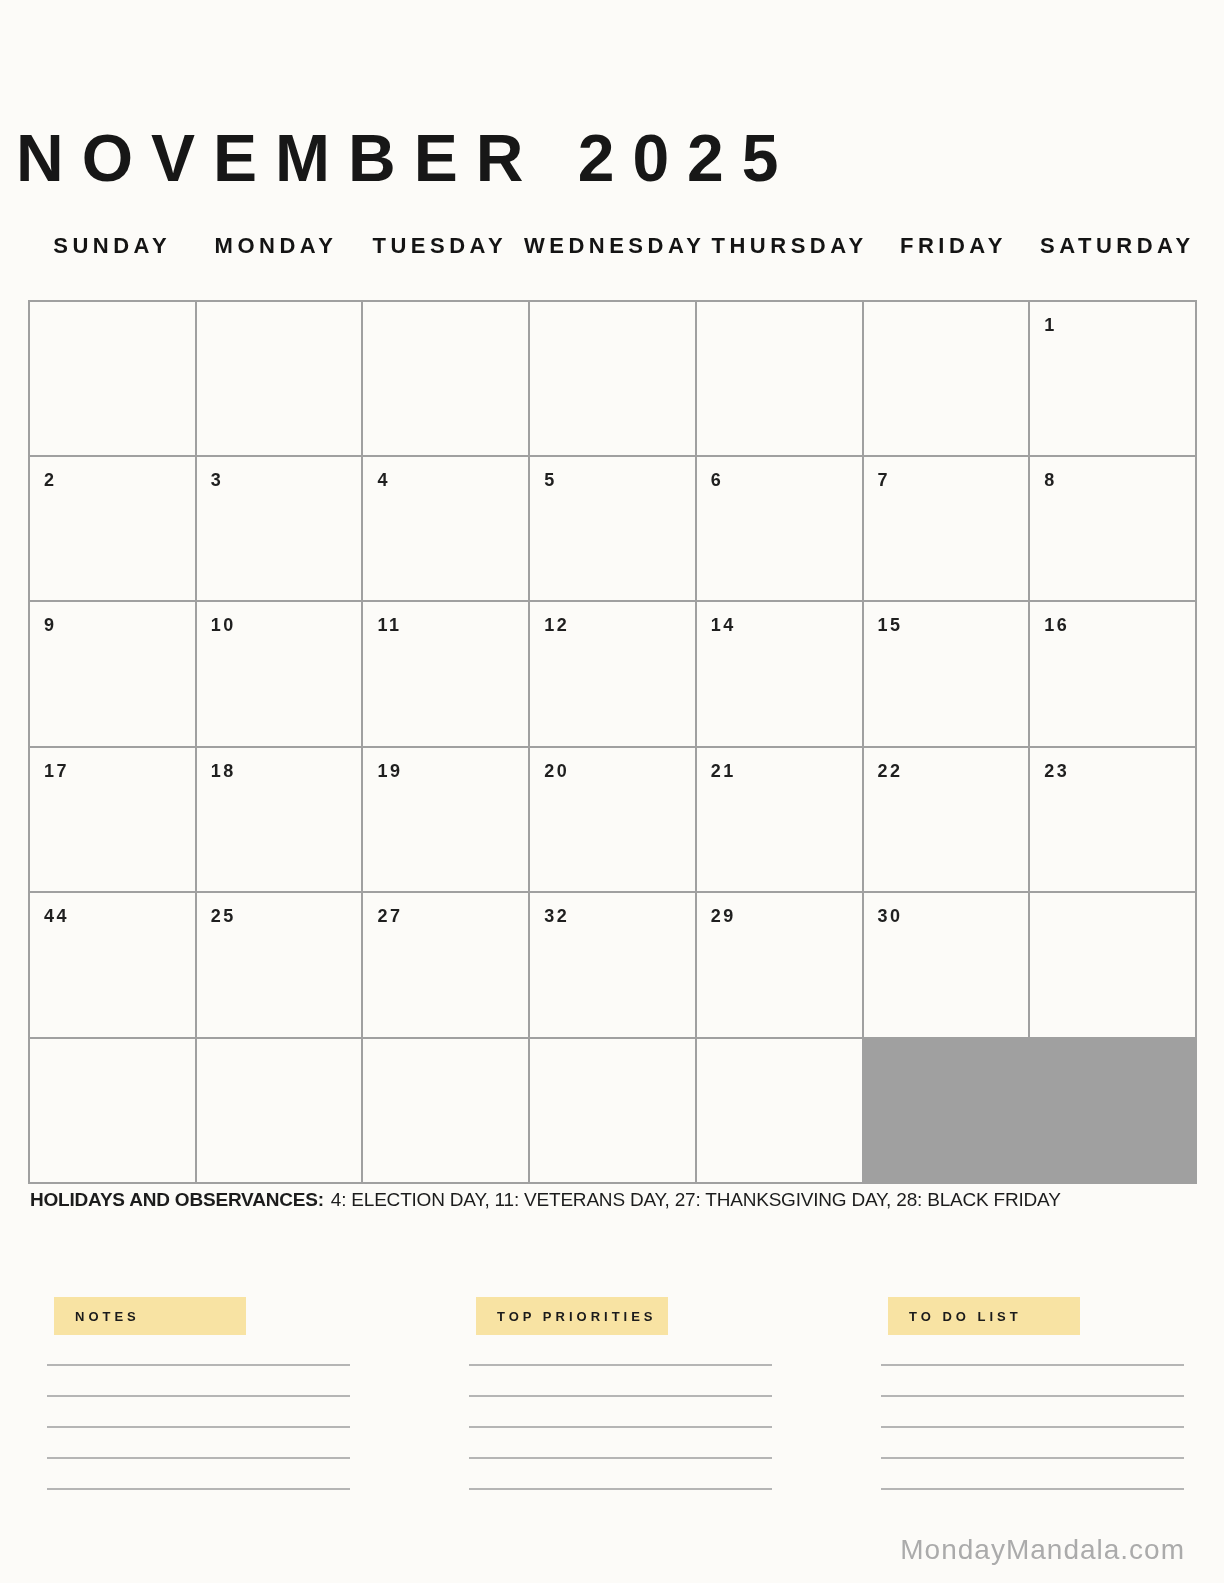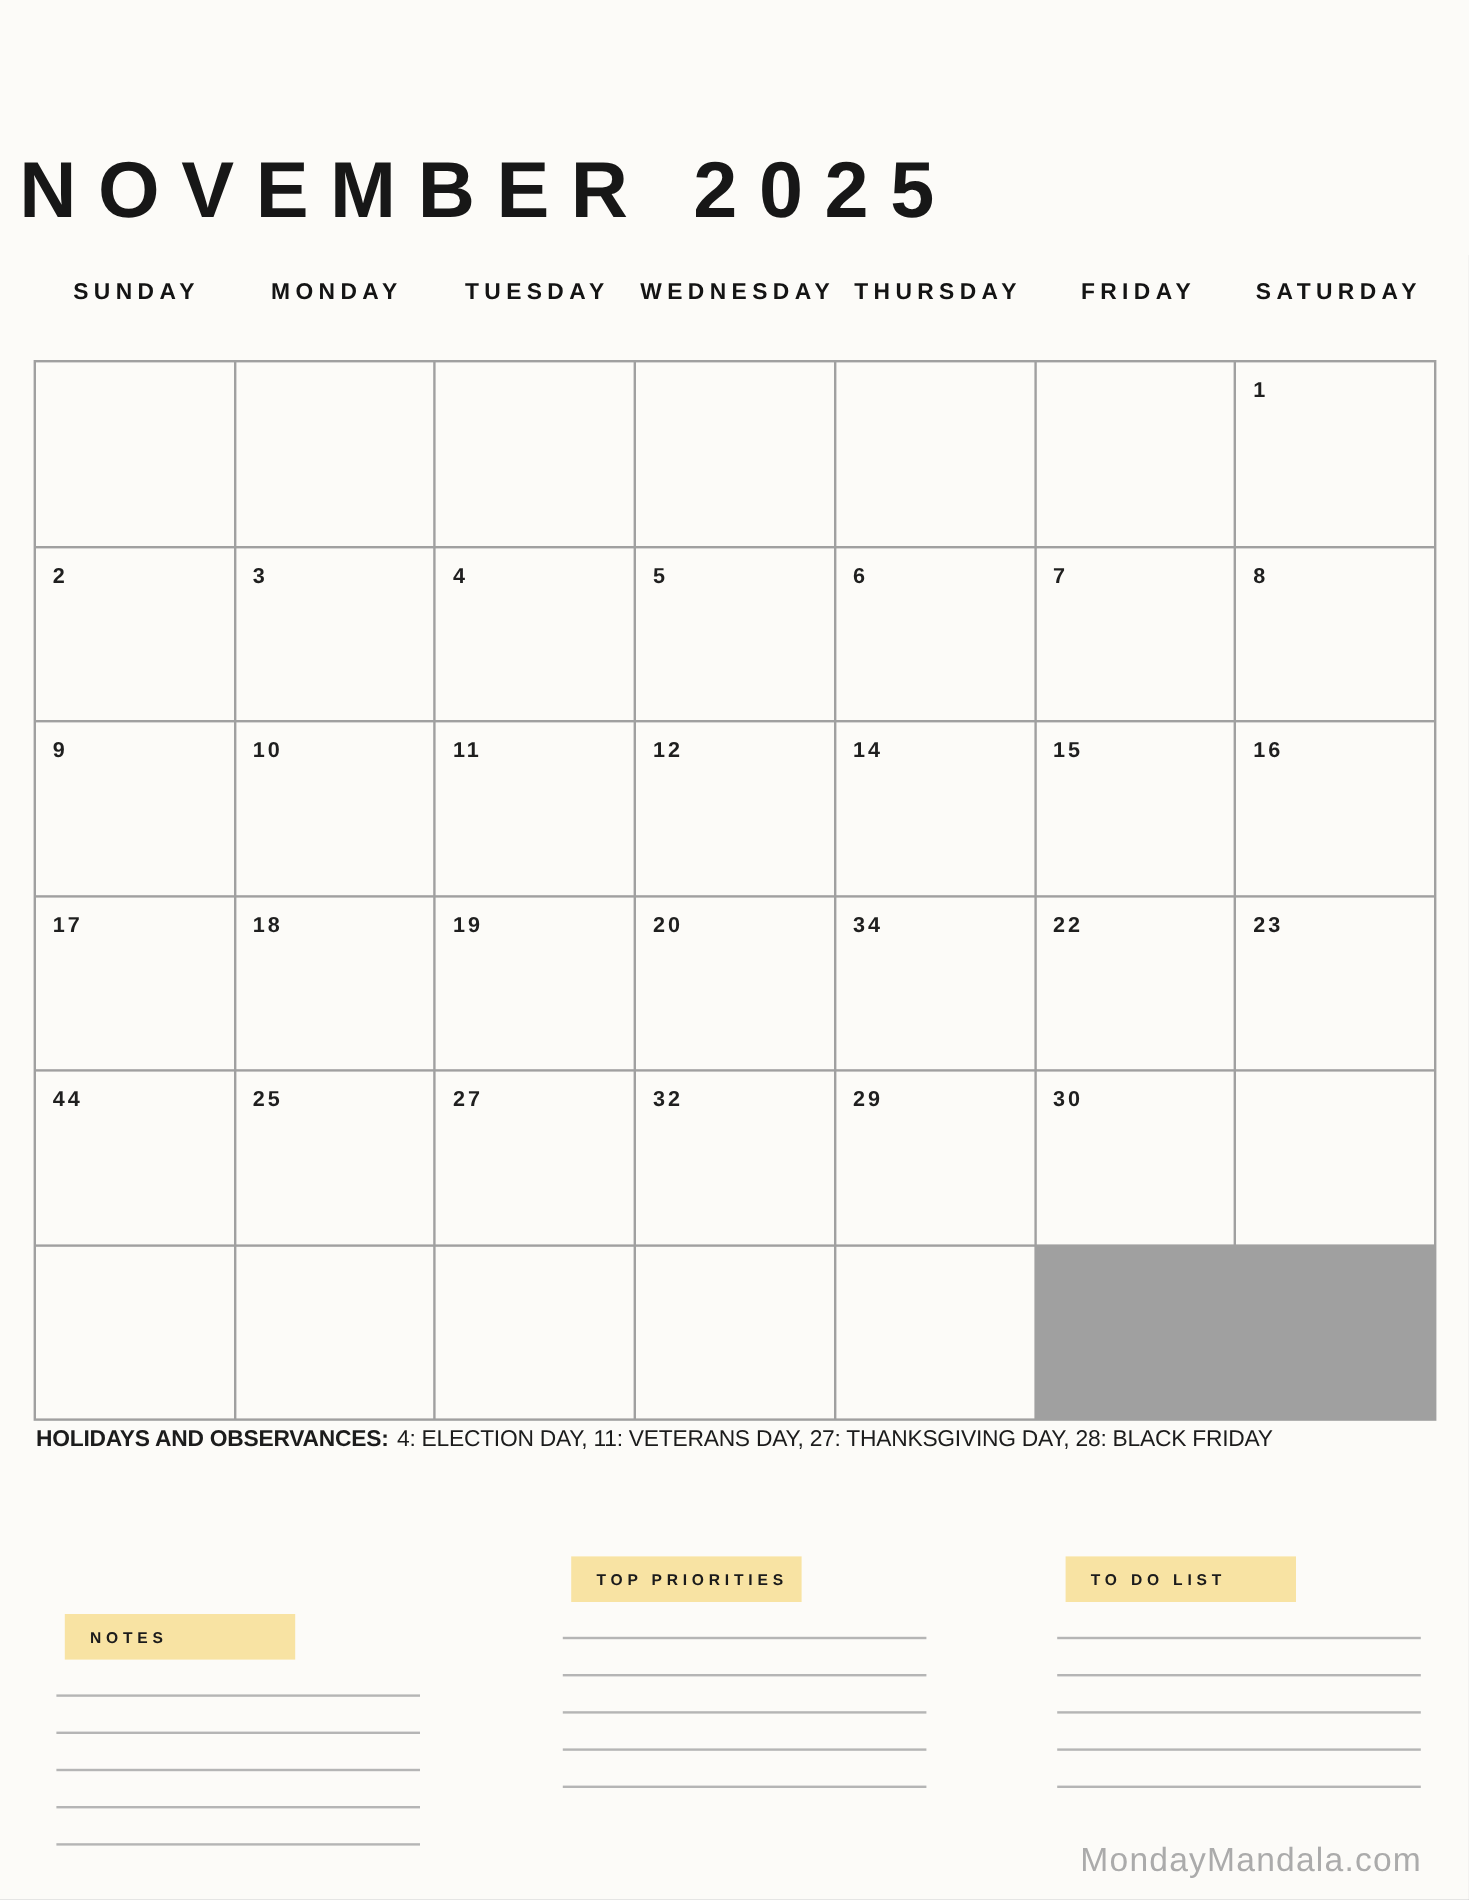--- a/index.html
+++ b/index.html
@@ -33,21 +33,21 @@
   .weekday-row {
     position: absolute;
     left: 28px;
     top: 233px;
     width: 1169px;
     display: grid;
     grid-template-columns: repeat(7, 1fr);
   }
   .weekday {
     text-align: center;
-    font-size: 19px;
+    font-size: 22px;
     font-weight: bold;
     letter-spacing: 4.5px;
     padding-left: 4.5px; 
     color: #141414;
     white-space: nowrap;
   }
 
   
   .cal-grid {
     position: absolute;
@@ -81,21 +81,21 @@
     font-size: 19px;
     color: #1C1C1C;
     white-space: nowrap;
     letter-spacing: -0.2px;
   }
   .holidays .hol-label { font-weight: bold; }
   .holidays .hol-text { font-weight: normal; margin-left: 7px; }
 
   
   .section { position: absolute; top: 1297px; width: 303px; }
-  .section-notes { left: 47px; margin-top: 48px; }
+  .section-notes { left: 47px; }
   .section-priorities { left: 469px; }
   .section-todo { left: 881px; }
   .section-label {
     margin-left: 7px;
     width: 192px;
     height: 38px;
     background: #F8E3A3;
     display: flex;
     align-items: center;
     padding-left: 21px;
@@ -159,21 +159,21 @@
       <div class="cal-cell"><span class="day-num">10</span></div>
       <div class="cal-cell"><span class="day-num">11</span></div>
       <div class="cal-cell"><span class="day-num">12</span></div>
       <div class="cal-cell"><span class="day-num">14</span></div>
       <div class="cal-cell"><span class="day-num">15</span></div>
       <div class="cal-cell"><span class="day-num">16</span></div>
       <div class="cal-cell"><span class="day-num">17</span></div>
       <div class="cal-cell"><span class="day-num">18</span></div>
       <div class="cal-cell"><span class="day-num">19</span></div>
       <div class="cal-cell"><span class="day-num">20</span></div>
-      <div class="cal-cell"><span class="day-num">34</span></div>
+      <div class="cal-cell"><span class="day-num">21</span></div>
       <div class="cal-cell"><span class="day-num">22</span></div>
       <div class="cal-cell"><span class="day-num">23</span></div>
       <div class="cal-cell"><span class="day-num">44</span></div>
       <div class="cal-cell"><span class="day-num">25</span></div>
       <div class="cal-cell"><span class="day-num">27</span></div>
       <div class="cal-cell"><span class="day-num">32</span></div>
       <div class="cal-cell"><span class="day-num">29</span></div>
       <div class="cal-cell"><span class="day-num">30</span></div>
       <div class="cal-cell"></div>
       <div class="cal-cell"></div>

